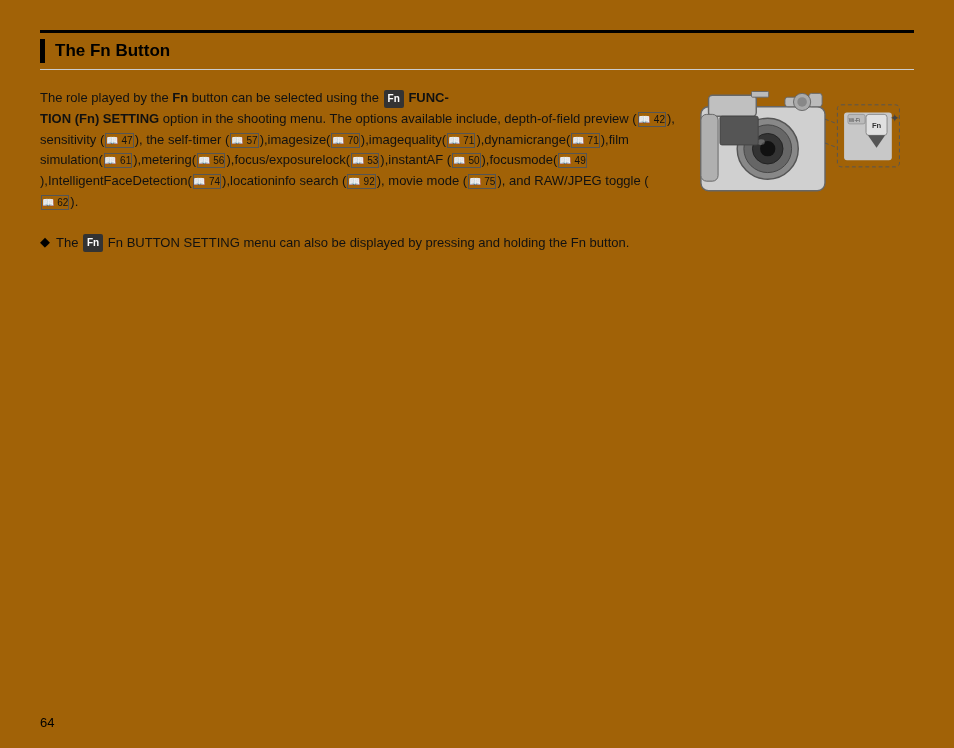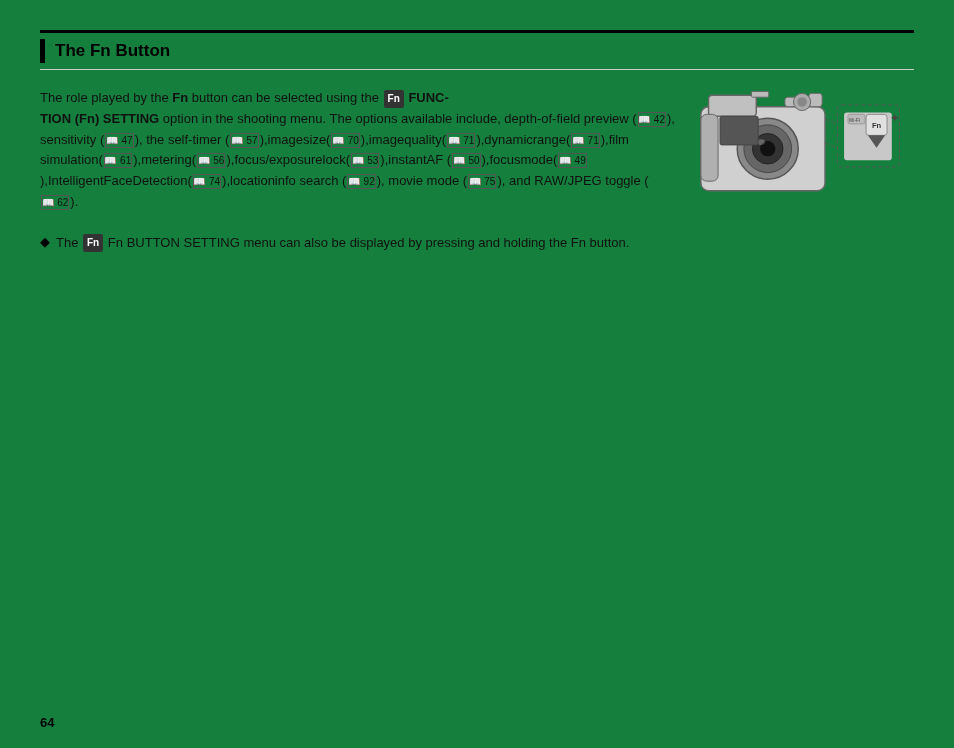--- a/index.html
+++ b/index.html
@@ -14,21 +14,21 @@
       background: #ffffff;
       font-family: 'Arial', sans-serif;
       font-size: 13px;
       color: #1a1a1a;
       overflow: hidden;
     }
 
     .page {
       width: 954px;
       height: 748px;
-      background: #15803d;
+      background: #a16207;
       position: relative;
       padding: 30px 40px 30px 40px;
     }
 
     .title-bar {
       display: flex;
       align-items: center;
       border-top: 3px solid #000;
       border-bottom: 1px solid #ccc;
       padding: 6px 0 6px 0;
@@ -117,21 +117,21 @@
       line-height: 1.6;
       color: #111;
       text-align: center;
     }
 
     .page-number {
       position: absolute;
       bottom: 18px;
       left: 40px;
       font-size: 13px;
-      font-weight: bold;
+      font-weight: normal;
       color: #000;
     }
 
     
     .camera-svg {
       width: 210px;
       height: 120px;
     }
 
     .dashed-box {

